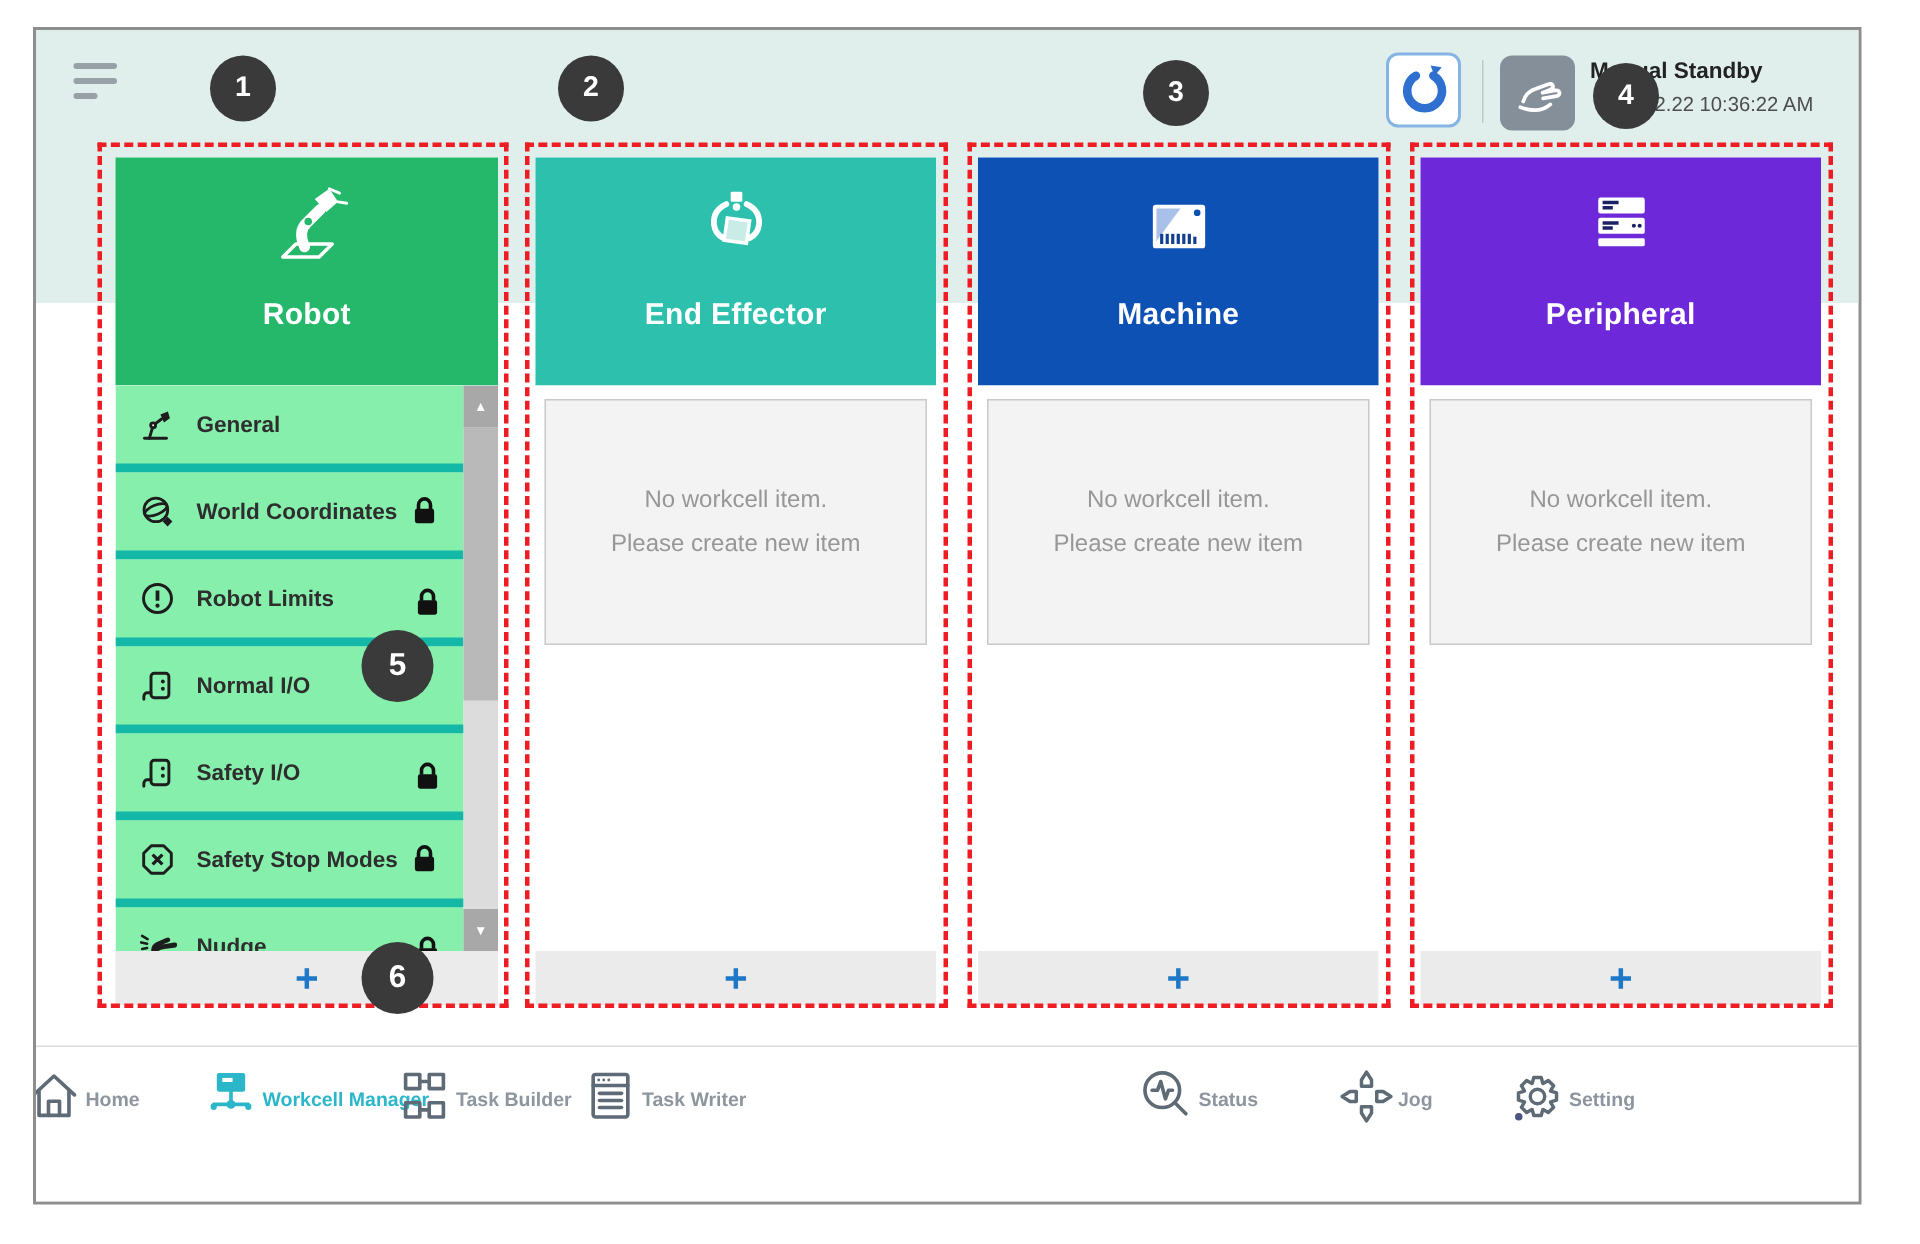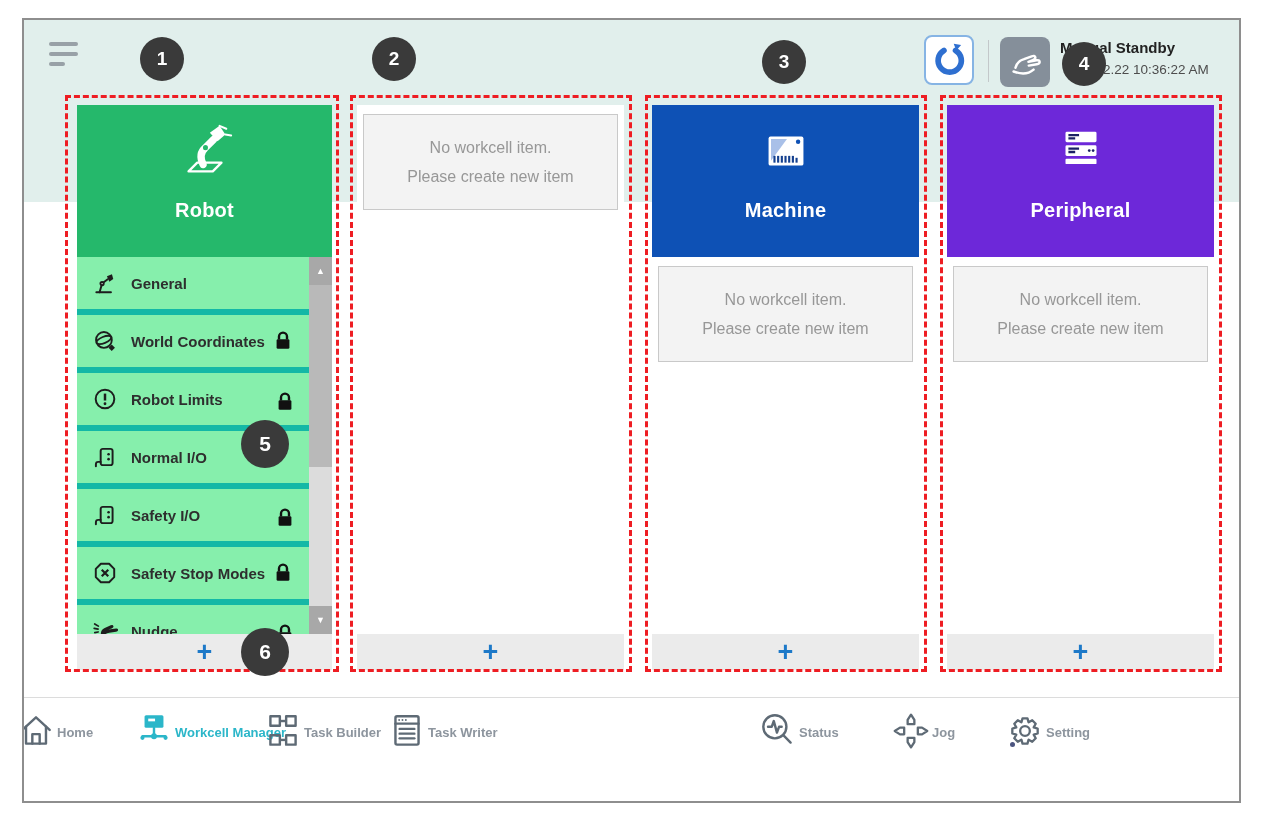--- a/index.html
+++ b/index.html
@@ -43,21 +43,21 @@
   .wc-row .row-lock{position:absolute;right:12px;top:17px;width:24px;height:24px;}
   .wc-row .row-lock.tight{position:static;margin-left:6px;}
   
   .vscroll{position:absolute;right:0;top:0;bottom:0;width:23px;background:#dcdcdc;z-index:5;}
   .vs-btn{position:absolute;left:0;width:23px;height:28px;background:#a8a8a8;color:#fff;font-size:9px;display:flex;align-items:center;justify-content:center;cursor:pointer;}
   .vs-btn.up{top:0;}
   .vs-btn.down{bottom:0;}
   .vs-thumb{position:absolute;left:0;top:28px;width:23px;height:182px;background:#b9b9b9;cursor:grab;}
 
   
-  .empty-box{margin:9px 6px 0 6px;height:96px;background:#f3f3f3;border:1px solid #c9c9c9;box-sizing:border-box;display:flex;flex-direction:column;align-items:center;justify-content:center;}
+  .empty-box{margin:9px 6px 0 6px;height:164px;background:#f3f3f3;border:1px solid #c9c9c9;box-sizing:border-box;display:flex;flex-direction:column;align-items:center;justify-content:center;}
   .empty-box div{color:#979797;font-size:16px;line-height:29px;}
 
   
   .navbar{position:absolute;left:0;bottom:0;width:100%;height:104px;background:#ffffff;border-top:1px solid #dcdcdc;box-sizing:border-box;}
   .nav-item{position:absolute;top:12px;width:130px;display:flex;align-items:center;cursor:pointer;}
   .nav-item .nav-label{margin-top:3px;font-size:13px;font-weight:bold;color:#8d959e;white-space:nowrap;}
   .nav-item.active .nav-label{color:#2bb6c9;}
   .nav-item.power .nav-label{color:#e8453c;}
   .nav-dot{position:absolute;left:986px;top:44px;width:5px;height:5px;border-radius:50%;background:#4c5580;}
 
@@ -222,20 +222,32 @@
           <div class="vs-thumb"></div>
           <div class="vs-btn down">▼</div>
         </div>
       </div>
       <div class="addbar">
           <span>+</span>
         </div>
     </div>
 
     <div class="colbox" style="left:333px;width:267px;">
+      <div class="col-header" style="background-color: rgb(44, 192, 173);">
+        <span>
+          <svg width="62" height="62" viewBox="0 0 64 64">
+            <rect x="28" y="7" width="8" height="7" rx="1" fill="#fff"></rect>
+            <circle cx="32" cy="17.5" r="2.6" fill="#fff"></circle>
+            <path d="M25 15.5 q-9.5 4.5 -8.5 14 q0.7 6.5 6.5 9.5" fill="none" stroke="#fff" stroke-width="4" stroke-linecap="round"></path>
+            <path d="M39 15.5 q9.5 4.5 8.5 14 q-0.7 6.5 -6.5 9.5" fill="none" stroke="#fff" stroke-width="4" stroke-linecap="round"></path>
+            <rect x="24.5" y="26" width="15.5" height="15.5" transform="rotate(8 32 34)" fill="#c9ece6" stroke="#fff" stroke-width="2.4"></rect>
+          </svg>
+        </span>
+        <div class="col-title">End Effector</div>
+      </div>
       <div class="col-body">
         <div class="empty-box">
           <div>No workcell item.</div>
           <div>Please create new item</div>
         </div>
       </div>
       <div class="addbar">
           <span>+</span>
         </div>
     </div>

